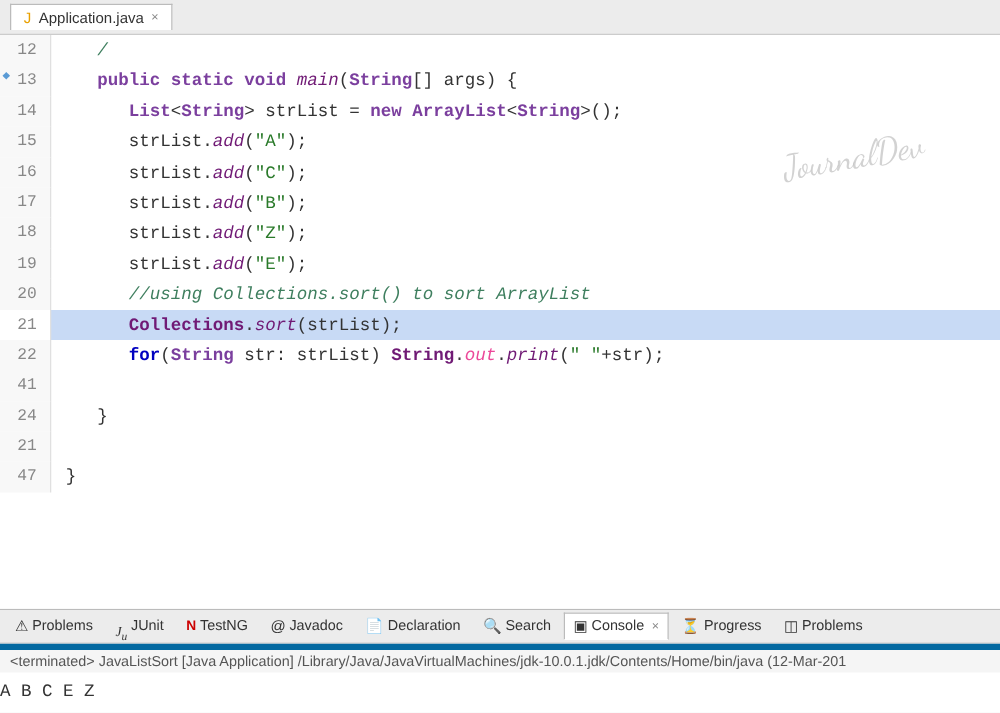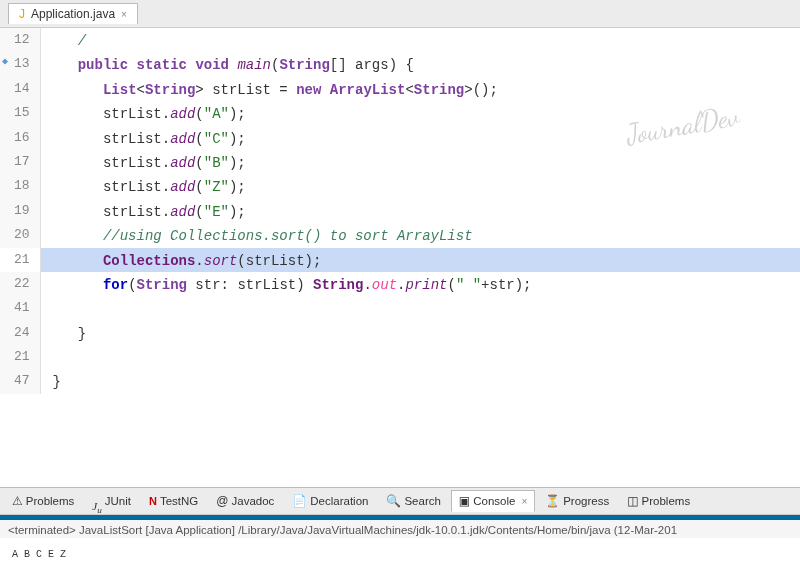--- a/index.html
+++ b/index.html
@@ -145,23 +145,23 @@
       background: #f5f5f5;
       border-top: 5px solid #0369a1;
       padding: 4px 8px 2px 8px;
       font-family: Arial, sans-serif;
       font-size: 11.5px;
       color: #555;
       flex-shrink: 0;
     }
     .output-area {
       background: #fff;
-      padding: 3px 12px;
+      padding: 3px 0;
       font-family: 'Courier New', Courier, monospace;
-      font-size: 10px;
+      font-size: 14px;
       color: #333;
       flex-shrink: 0;
       height: 32px;
       display: flex;
       align-items: center;
     }
   </style>
 </head>
 <body>
 

